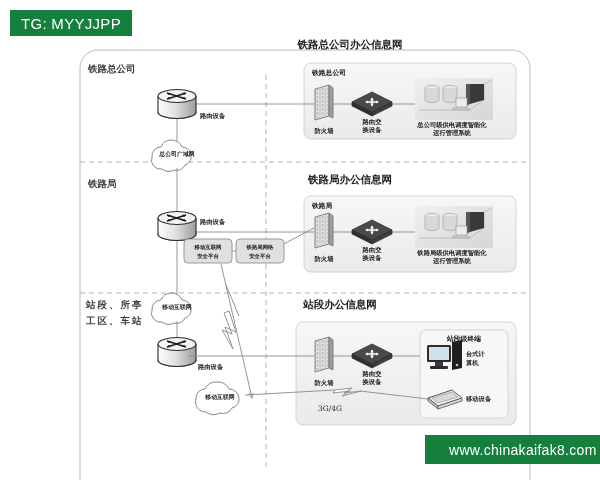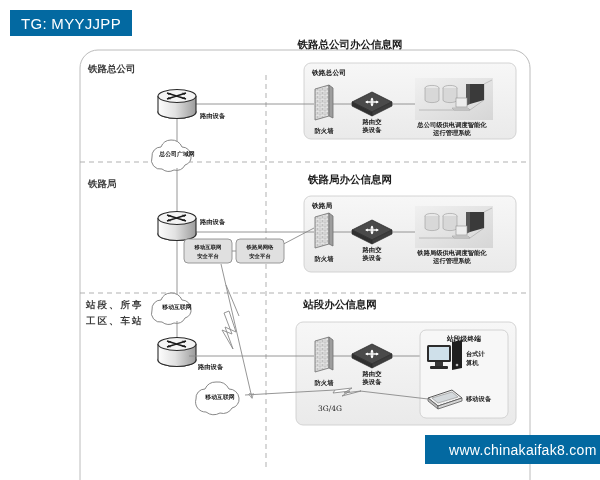--- a/index.html
+++ b/index.html
@@ -14,21 +14,21 @@
     overflow: hidden;
     font-family: "Liberation Sans", "DejaVu Sans", sans-serif;
   }
   #stage {
     position: absolute;
     left: 0; top: 0;
     width: 600px; height: 480px;
   }
   .badge {
     position: absolute;
-    background: #0369a1;
+    background: #15803d;
     color: #ffffff;
     font-family: "Liberation Sans", sans-serif;
     letter-spacing: 0.3px;
     display: flex;
     align-items: center;
     box-sizing: border-box;
   }
   #tg-badge {
     left: 10px; top: 10px;
     height: 26px;

